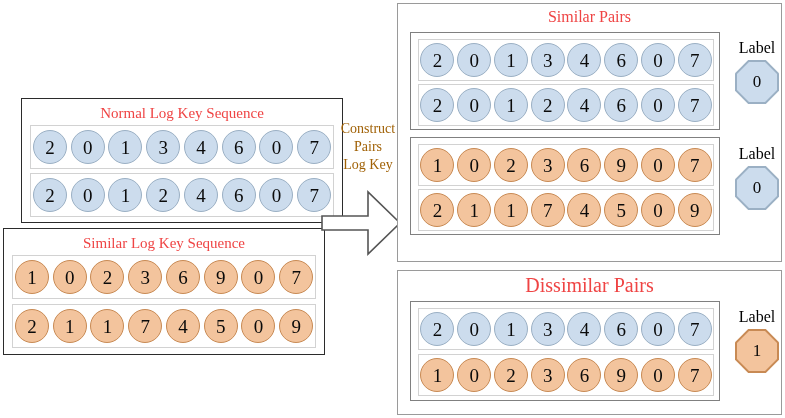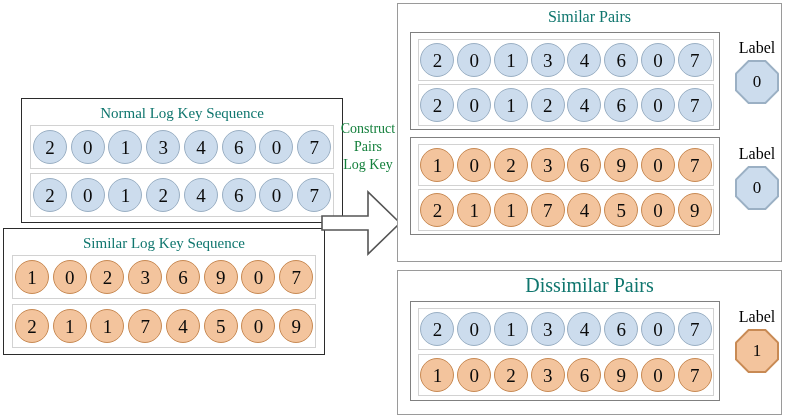--- a/index.html
+++ b/index.html
@@ -23,21 +23,21 @@
   }
   .panel-soft {
     position: absolute;
     border: 1.5px solid #9a9a9a;
     background: #ffffff;
     box-sizing: border-box;
   }
   .panel-title {
     text-align: center;
     font-size: 15px;
-    color: #0f766e;
+    color: #ef4444;
     line-height: 20px;
     white-space: nowrap;
   }
 
   
   .seq-row {
     position: absolute;
     border: 1px solid #d2d2d2;
     background: #ffffff;
     box-sizing: border-box;
@@ -110,21 +110,21 @@
   .octagon.blue > span   { background: #ccdced; }
   .octagon.orange > span { background: #f3c49d; }
 
   
   .arrow-caption {
     position: absolute;
     width: 84px;
     text-align: center;
     font-size: 14px;
     line-height: 18px;
-    color: #15803d;
+    color: #a16207;
   }
   .arrow-svg {
     position: absolute;
   }
 </style>
 </head>
 <body>
 
 <div class="panel" style="left:21px; top:90px; width:322px; height:125px;margin-top:8px;">
   <div class="panel-title" style="margin-top:4px;">Normal Log Key Sequence</div>

